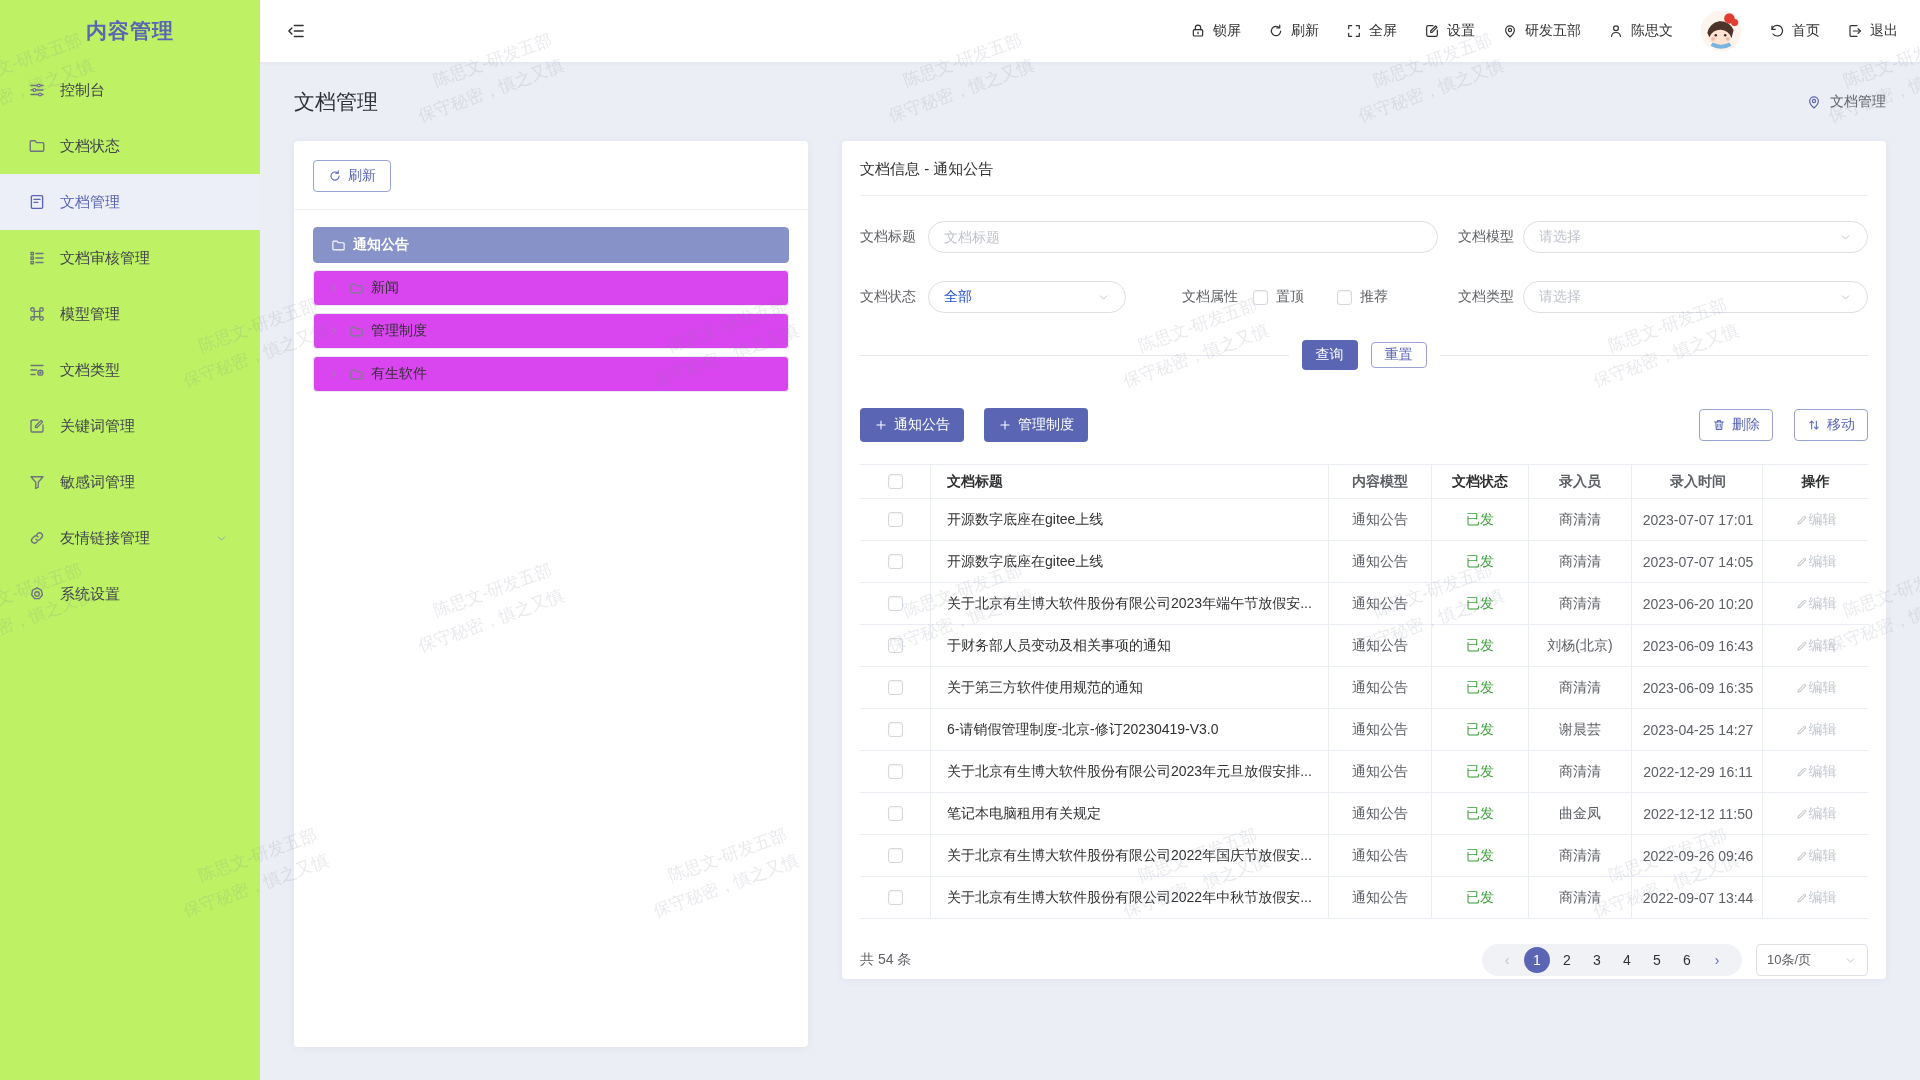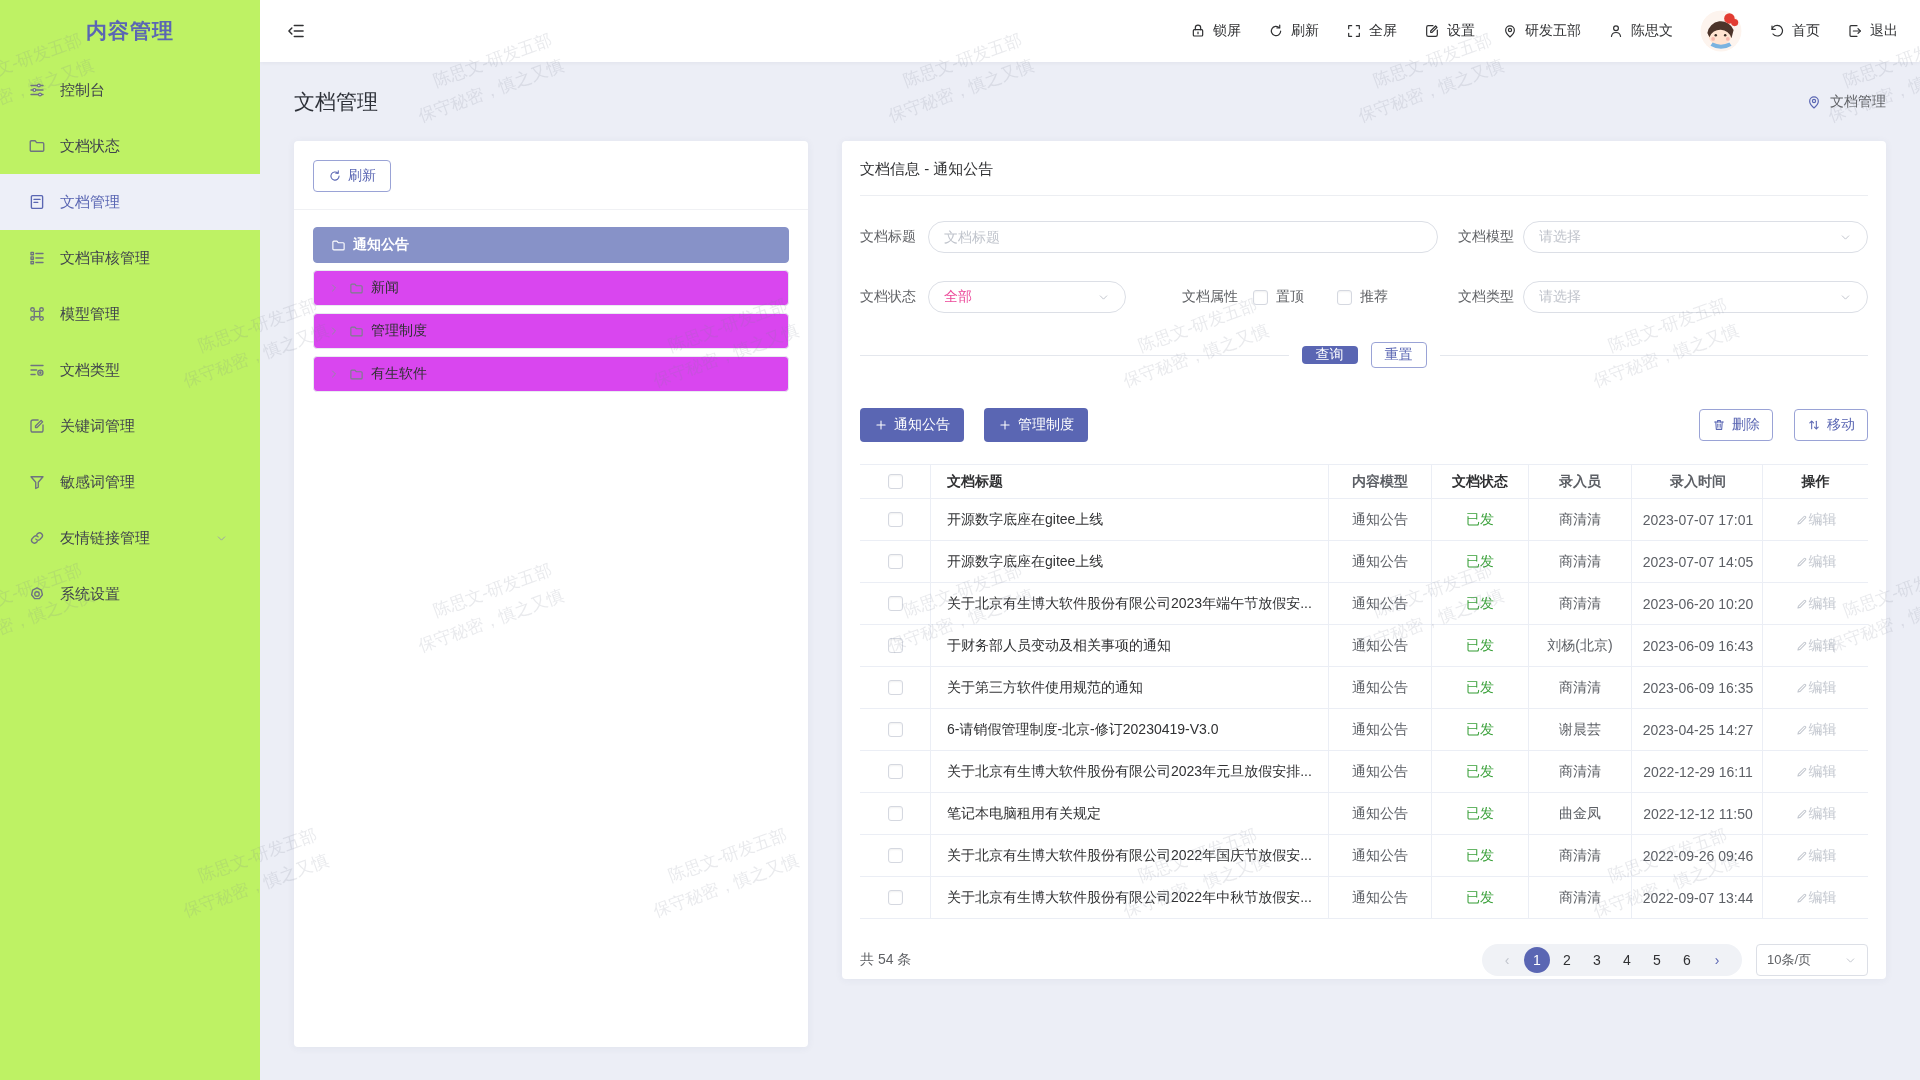--- a/index.html
+++ b/index.html
@@ -64,33 +64,33 @@
 
   .form-row { display:flex; align-items:center; height:32px; margin-top:25px; }
   .form-row.r2 { margin-top:28px; }
   .f-label { width:56px; font-size:14px; color:#606266; flex:none; white-space:nowrap; }
   .f-gap { width:12px; flex:none; }
   .f-input, .f-select { height:32px; border:1px solid #dcdfe6; border-radius:16px;
       display:flex; align-items:center; padding:0 15px; font-size:14px; background:#fff; }
   .f-input input { border:none; outline:none; width:100%; font-size:14px; font-family:inherit; color:#303133; }
   .f-input input::placeholder { color:#c0c4cc; }
   .f-select { justify-content:space-between; cursor:pointer; }
-  .f-select .val { color:#ec4899; }
+  .f-select .val { color:#1d4ed8; }
   .f-select .ph { color:#c0c4cc; }
   .f-select .chev { color:#c0c4cc; font-size:13px; display:flex; }
   .w-lg { width:510px; } .w-md { width:345px; } .w-sm { width:198px; }
   .right-group { margin-left:auto; display:flex; align-items:center; }
   .attr-group { display:flex; align-items:center; margin-left:56px; }
   .checkbox { width:15px; height:15px; border:1px solid #d5d8e0; border-radius:3px;
               background:#fff; box-shadow:inset 0 1px 2px rgba(0,0,0,.06); cursor:pointer; flex:none; }
   .cb-label { font-size:14px; color:#606266; margin-left:8px; }
 
   .btn-row { display:flex; align-items:center; margin-top:26px; height:32px; }
   .btn-row .line { flex:1; border-top:1px solid #e4e7ed; }
-  .btn-search { height:18px; padding:0 13px; margin:0 13px 0 13px; }
+  .btn-search { height:30px; padding:0 13px; margin:0 13px 0 13px; }
   .btn-reset  { height:26px; padding:8px 13px; margin-right:13px; }
 
   .action-row { display:flex; align-items:center; margin-top:37px; }
   .btn-add { height:34px; padding:0 13px; margin-right:20px; }
   .action-right { margin-left:auto; display:flex; gap:21px; }
   .btn-op { height:32px; padding:0 12px; }
 
   
   .tbl { margin-top:22px; border-top:1px solid #ebeef5; font-size:14px; }
   .trow { display:flex; border-bottom:1px solid #ebeef5; align-items:stretch; }

